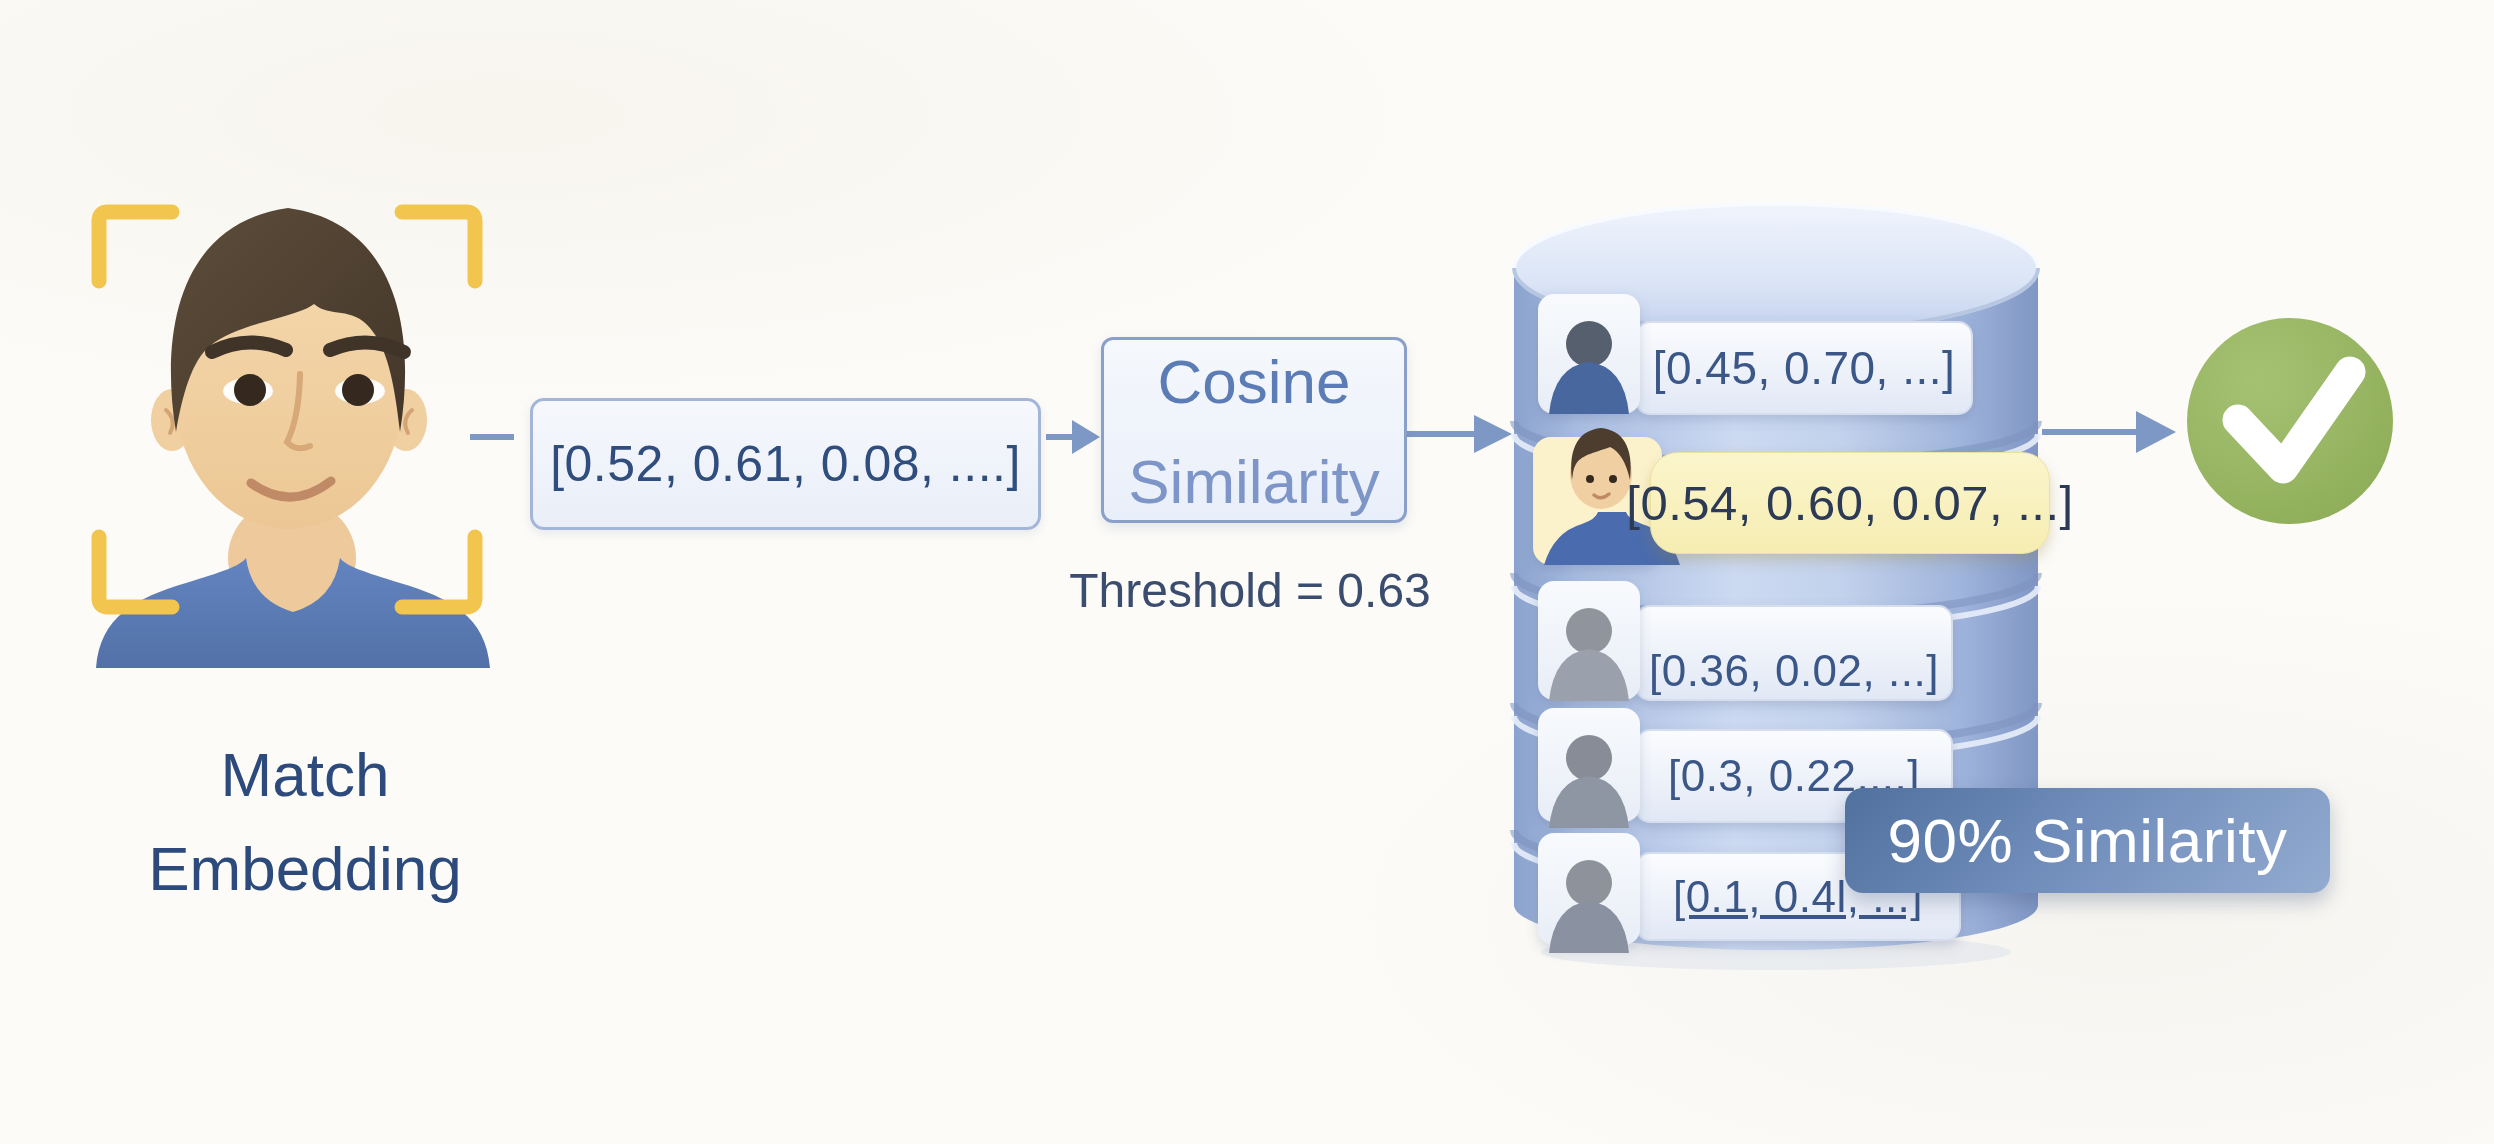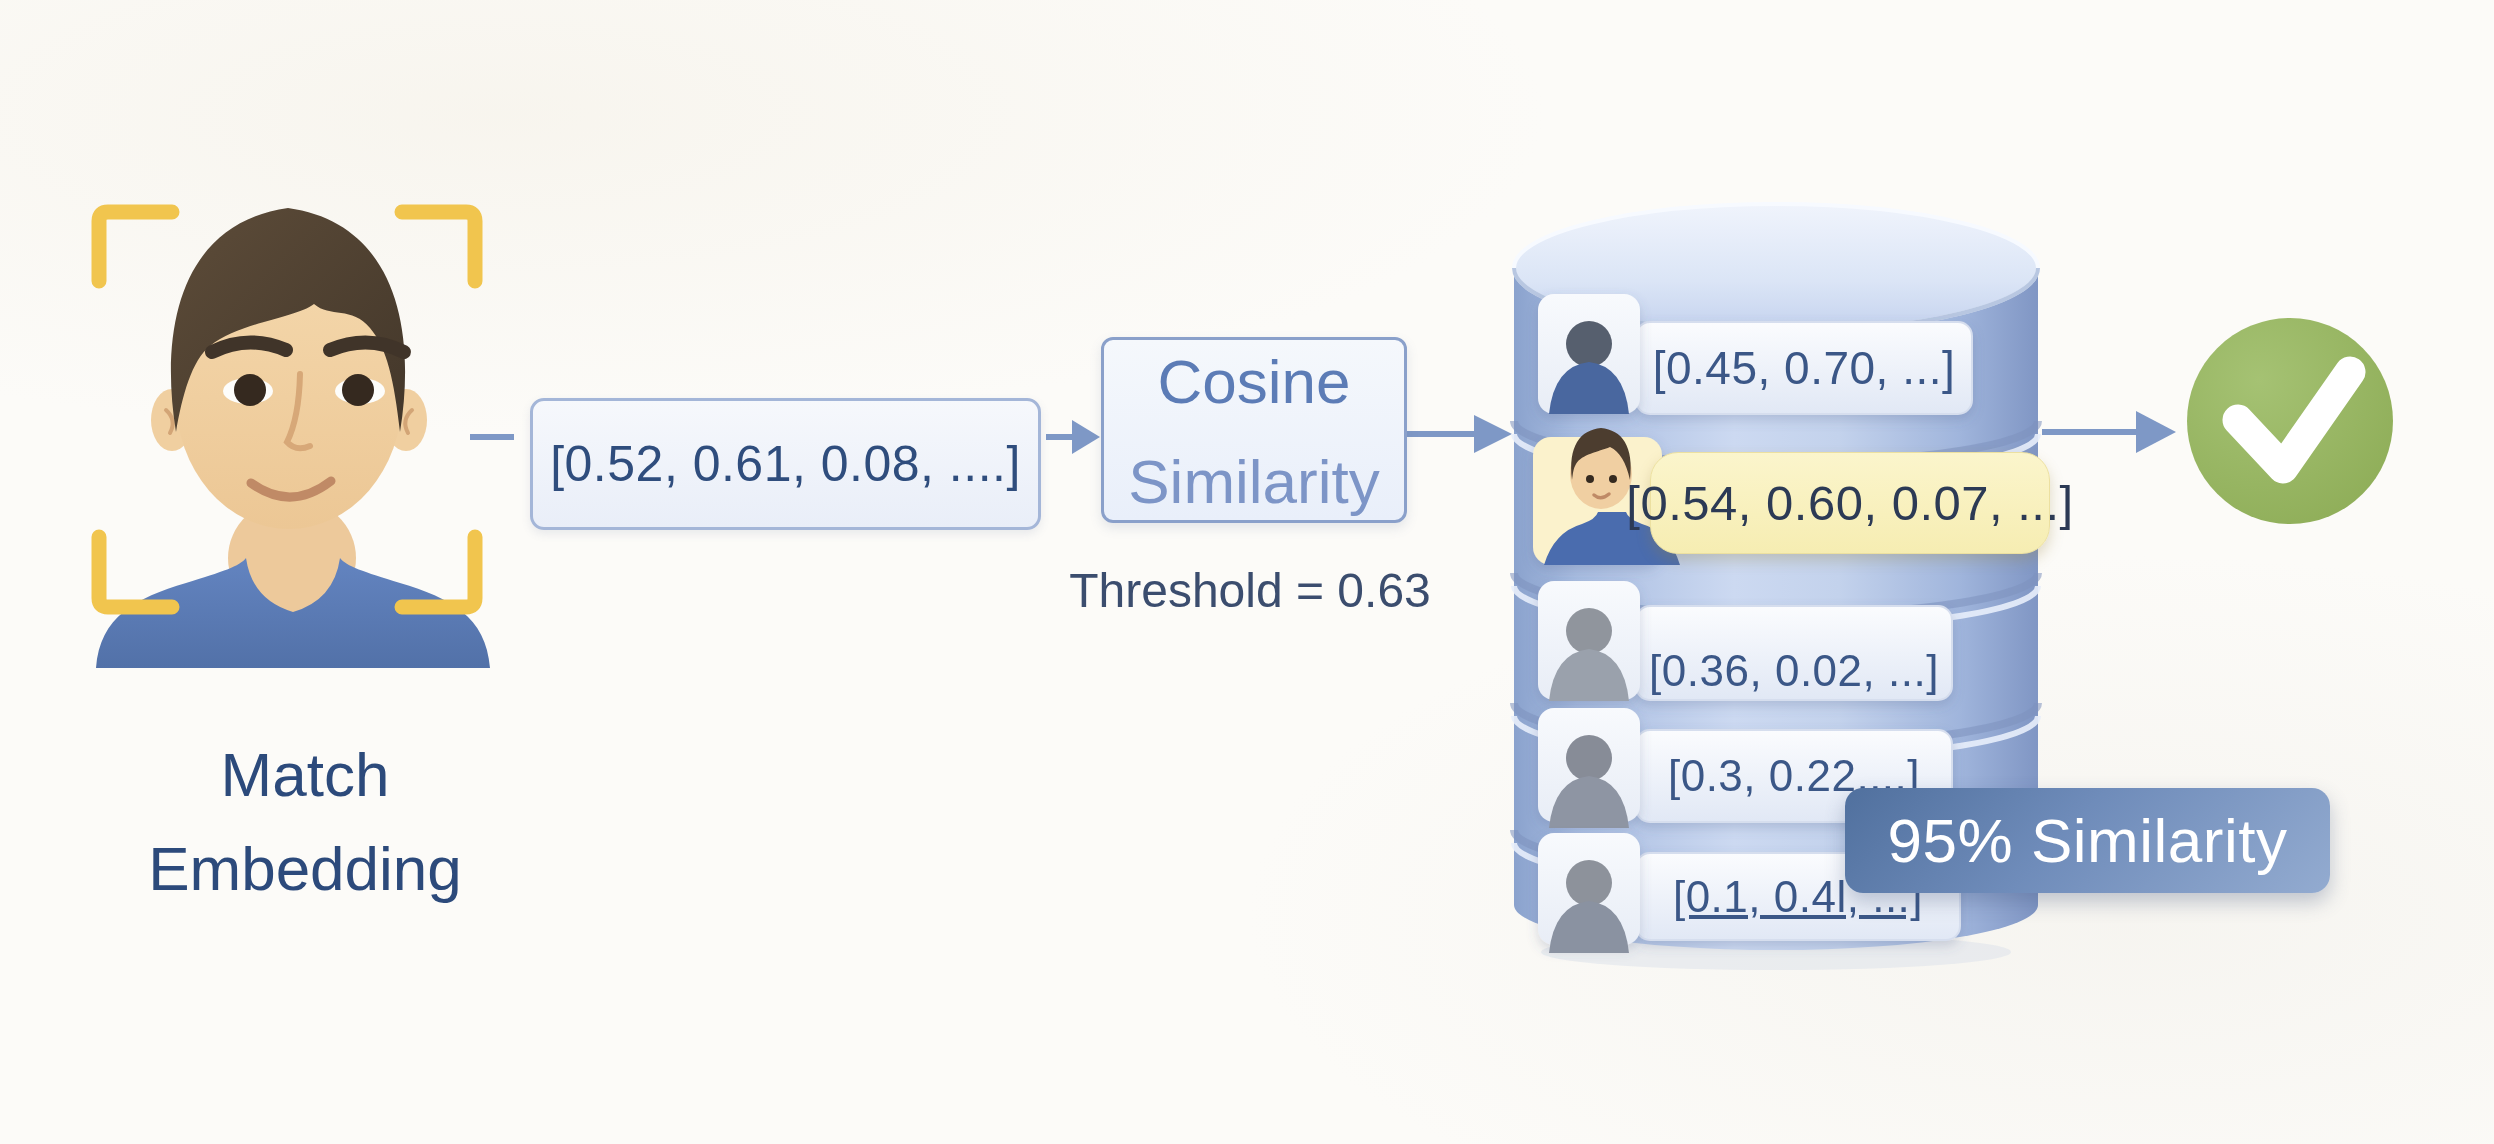--- a/index.html
+++ b/index.html
@@ -251,17 +251,17 @@
     <span>Embedding</span>
   </div>
 
   <div class="abs txt row-text r1">[0.45, 0.70, ...]</div>
   <div class="abs txt row-text r3">[0.36, 0.02, ...]</div>
   <div class="abs txt row-text r4">[0.3, 0.22,...]</div>
   <div class="abs txt row-text r5">[0.1, 0.4l, ...]</div>
 
   <div class="abs txt tooltip">[0.54, 0.60, 0.07, ...]</div>
 
-  <div class="abs txt badge">95% Similarity</div>
+  <div class="abs txt badge">90% Similarity</div>
 
 
 
 </div>
 
 </body></html>

